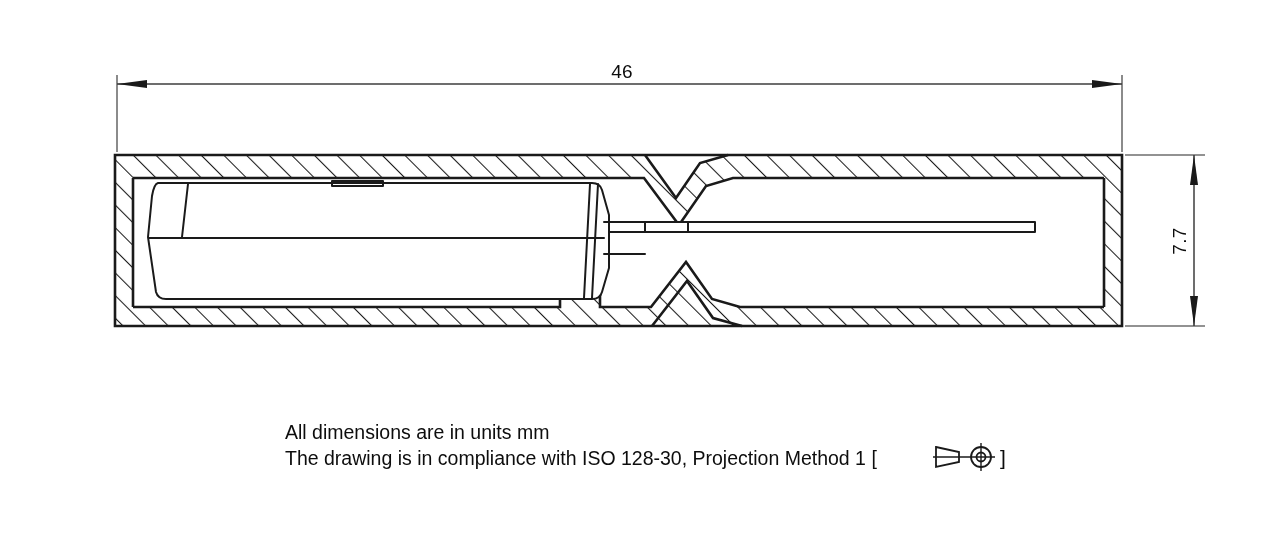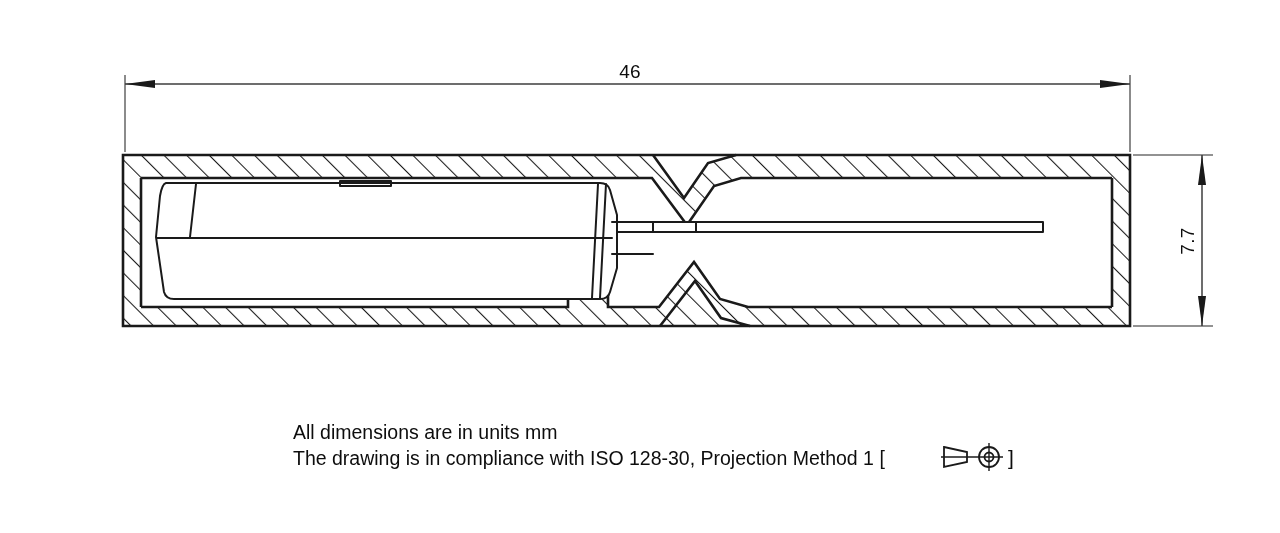--- a/index.html
+++ b/index.html
@@ -13,21 +13,20 @@
     font-family: "Liberation Sans", sans-serif;
     overflow: hidden;
     position: relative;
   }
   #drawing-root {
     position: absolute;
     left: 0;
     top: 0;
     width: 1024px;
     height: 533px;
-    padding-left: 8px;
   }
   svg#tech-drawing {
     display: block;
     width: 1280px;
     height: 533px;
     background: #ffffff;
   }
   .outline {
     fill: none;
     stroke: #1a1a1a;

